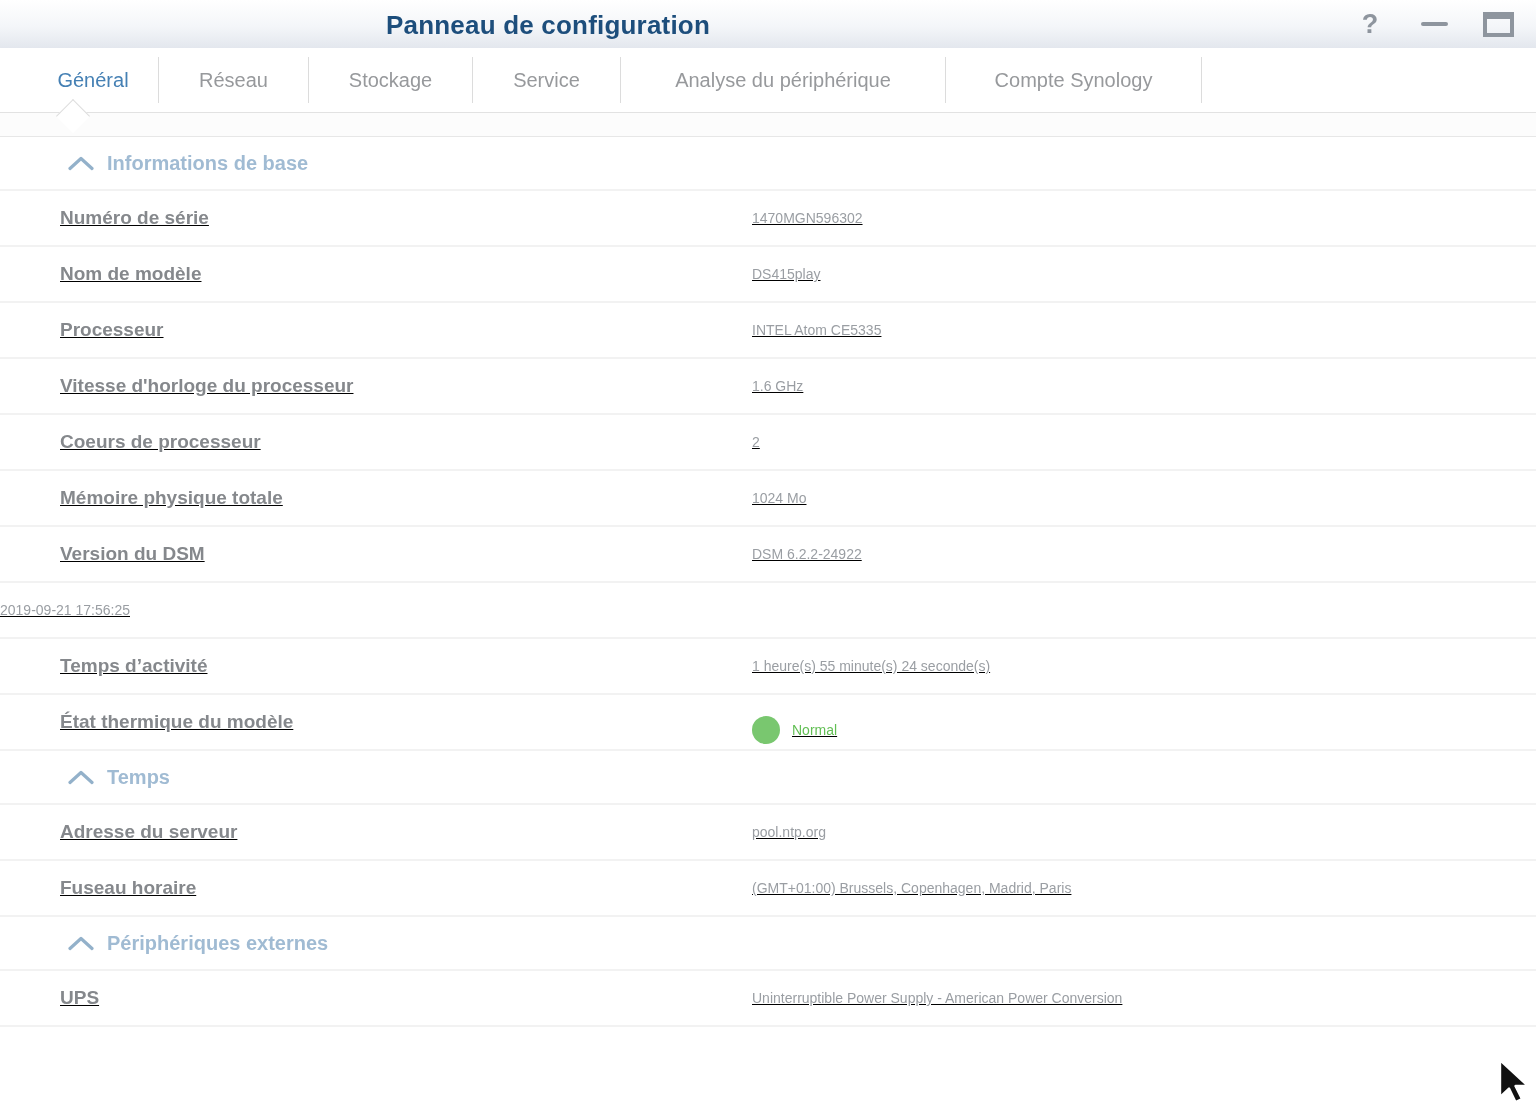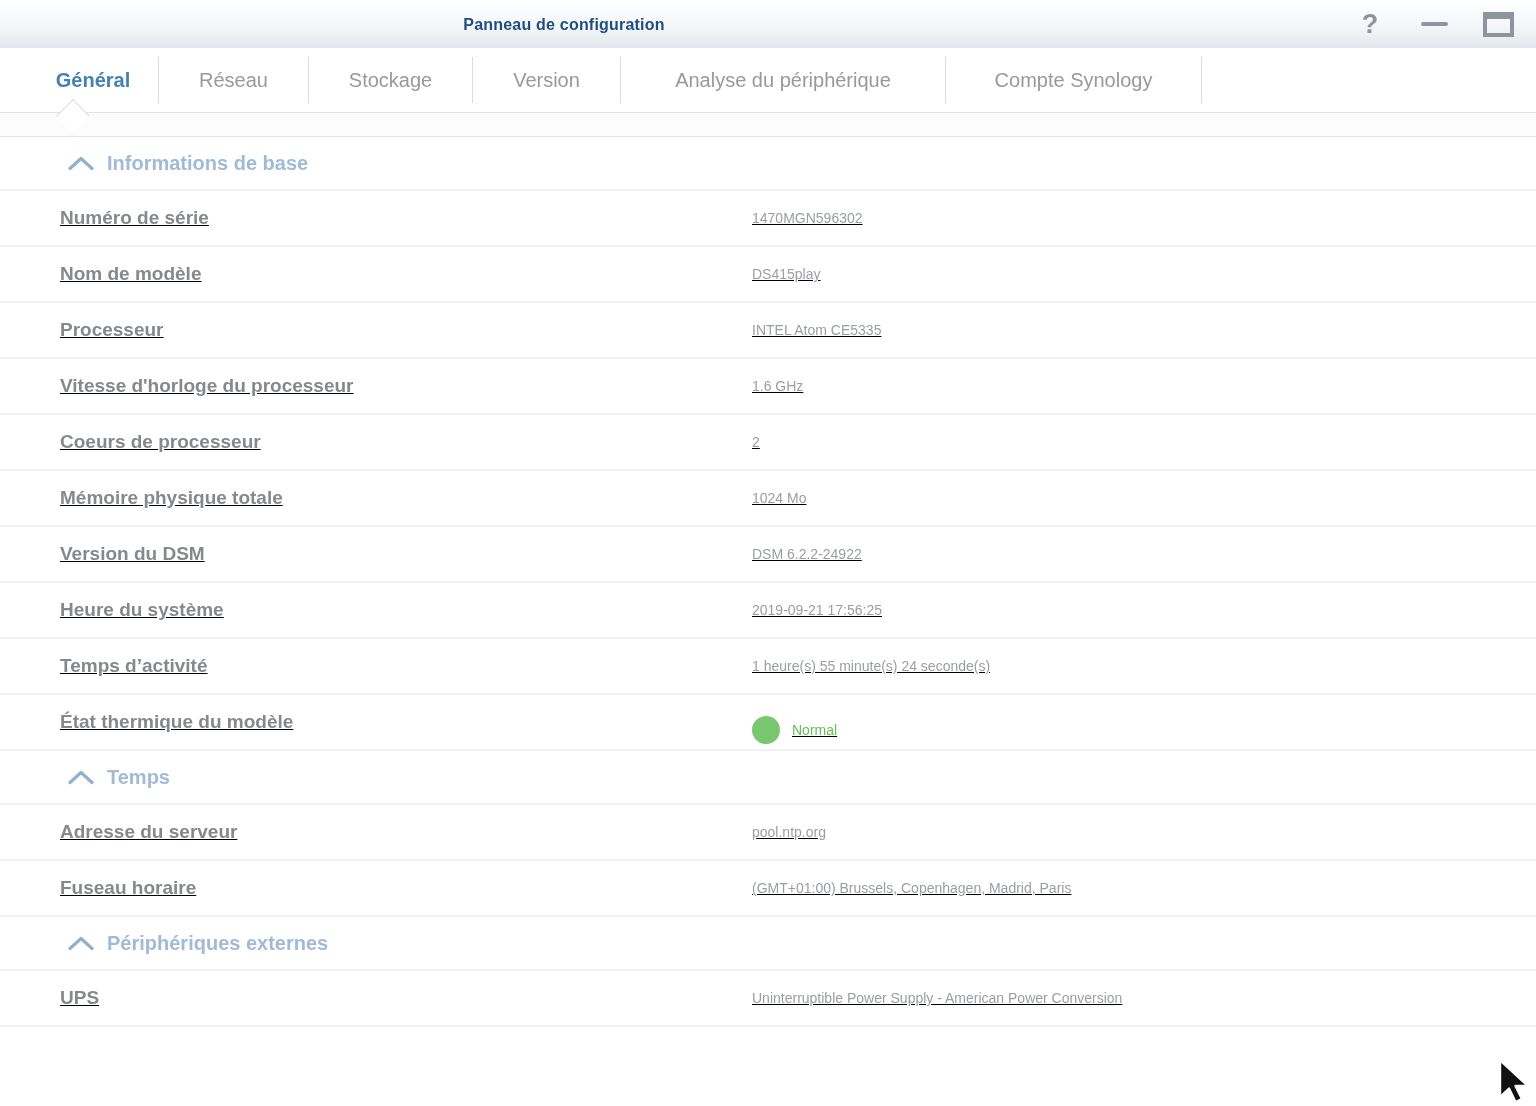--- a/index.html
+++ b/index.html
@@ -3,37 +3,37 @@
 <meta charset="utf-8">
 <style>
   * { margin:0; padding:0; box-sizing:border-box; }
   html,body { width:1536px; height:1106px; overflow:hidden; background:#fff;
     font-family:"Liberation Sans","DejaVu Sans",sans-serif; }
   .window { position:relative; width:1536px; height:1106px; background:#fff; }
 
   
   .titlebar { position:relative; height:48px;
     background:linear-gradient(180deg,#ffffff 0%,#f4f6f9 55%,#e3e7ee 100%); }
-  .titlebar-title { position:absolute; left:16px; top:0; width:1096px; height:44px;
-    line-height:50px; text-align:center; font-size:16px; font-weight:bold;
+  .titlebar-title { position:absolute; left:0; top:0; width:1096px; height:44px;
+    line-height:50px; text-align:center; font-size:26px; font-weight:bold;
     color:#1d4e7c; letter-spacing:0.2px; }
   .win-controls { position:absolute; right:22px; top:0; height:48px;
     display:flex; align-items:center; gap:32px; }
   .ctrl { display:flex; align-items:center; justify-content:center;
     width:32px; height:34px; cursor:pointer; }
   .help-glyph { font-size:27px; font-weight:bold; color:#8e959e; line-height:1; }
   .min-glyph { width:27px; height:4px; background:#8e959e; border-radius:2px; }
   .max-glyph { width:31px; height:25px; border:4px solid #8e959e; border-top-width:7px; }
 
   
   .tabbar { position:relative; height:65px; background:#fff;
     border-bottom:1px solid #e2e2e2; display:flex; align-items:stretch; }
   .tab { display:flex; align-items:center; justify-content:center;
     font-size:20px; color:#97999c; cursor:pointer; }
-  .tab.active { color:#4580b4; font-weight:bold;padding-left:28px; }
+  .tab.active { color:#4580b4; font-weight:normal;padding-left:28px; }
   .tab-divider { width:1px; height:46px; background:#dcdcdc; align-self:center; }
 
   
   .notch { position:absolute; left:61px; top:104px; width:24px; height:24px;
     background:#ffffff; transform:rotate(45deg);
     border-left:1px solid #dddddd; border-top:1px solid #dddddd; z-index:5; }
 
   
   .substrip { height:24px; background:#fcfcfc; border-bottom:1px solid #e7e7e7; }
 
@@ -75,21 +75,21 @@
     </div>
   </div>
 
   <div class="tabbar">
     <div class="tab active" style="width:158px">Général</div>
     <div class="tab-divider"></div>
     <div class="tab" style="width:149px">Réseau</div>
     <div class="tab-divider"></div>
     <div class="tab" style="width:163px">Stockage</div>
     <div class="tab-divider"></div>
-    <div class="tab" style="width:147px">Version</div>
+    <div class="tab" style="width:147px">Service</div>
     <div class="tab-divider"></div>
     <div class="tab" style="width:324px">Analyse du périphérique</div>
     <div class="tab-divider"></div>
     <div class="tab" style="width:255px">Compte Synology</div>
     <div class="tab-divider"></div>
   </div>
   <div class="notch"></div>
   <div class="substrip"></div>
 
   <div class="content">
@@ -123,21 +123,20 @@
     </div>
     <div class="row">
       <div class="row-label">Mémoire physique totale</div>
       <div class="row-value">1024 Mo</div>
     </div>
     <div class="row">
       <div class="row-label">Version du DSM</div>
       <div class="row-value">DSM 6.2.2-24922</div>
     </div>
     <div class="row">
-      <div class="row-label">Heure du système</div>
       <div class="row-value">2019-09-21 17:56:25</div>
     </div>
     <div class="row">
       <div class="row-label">Temps d’activité</div>
       <div class="row-value">1 heure(s) 55 minute(s) 24 seconde(s)</div>
     </div>
     <div class="row">
       <div class="row-label">État thermique du modèle</div>
       <div class="row-value status-ok">
         <span class="status-dot"></span>

